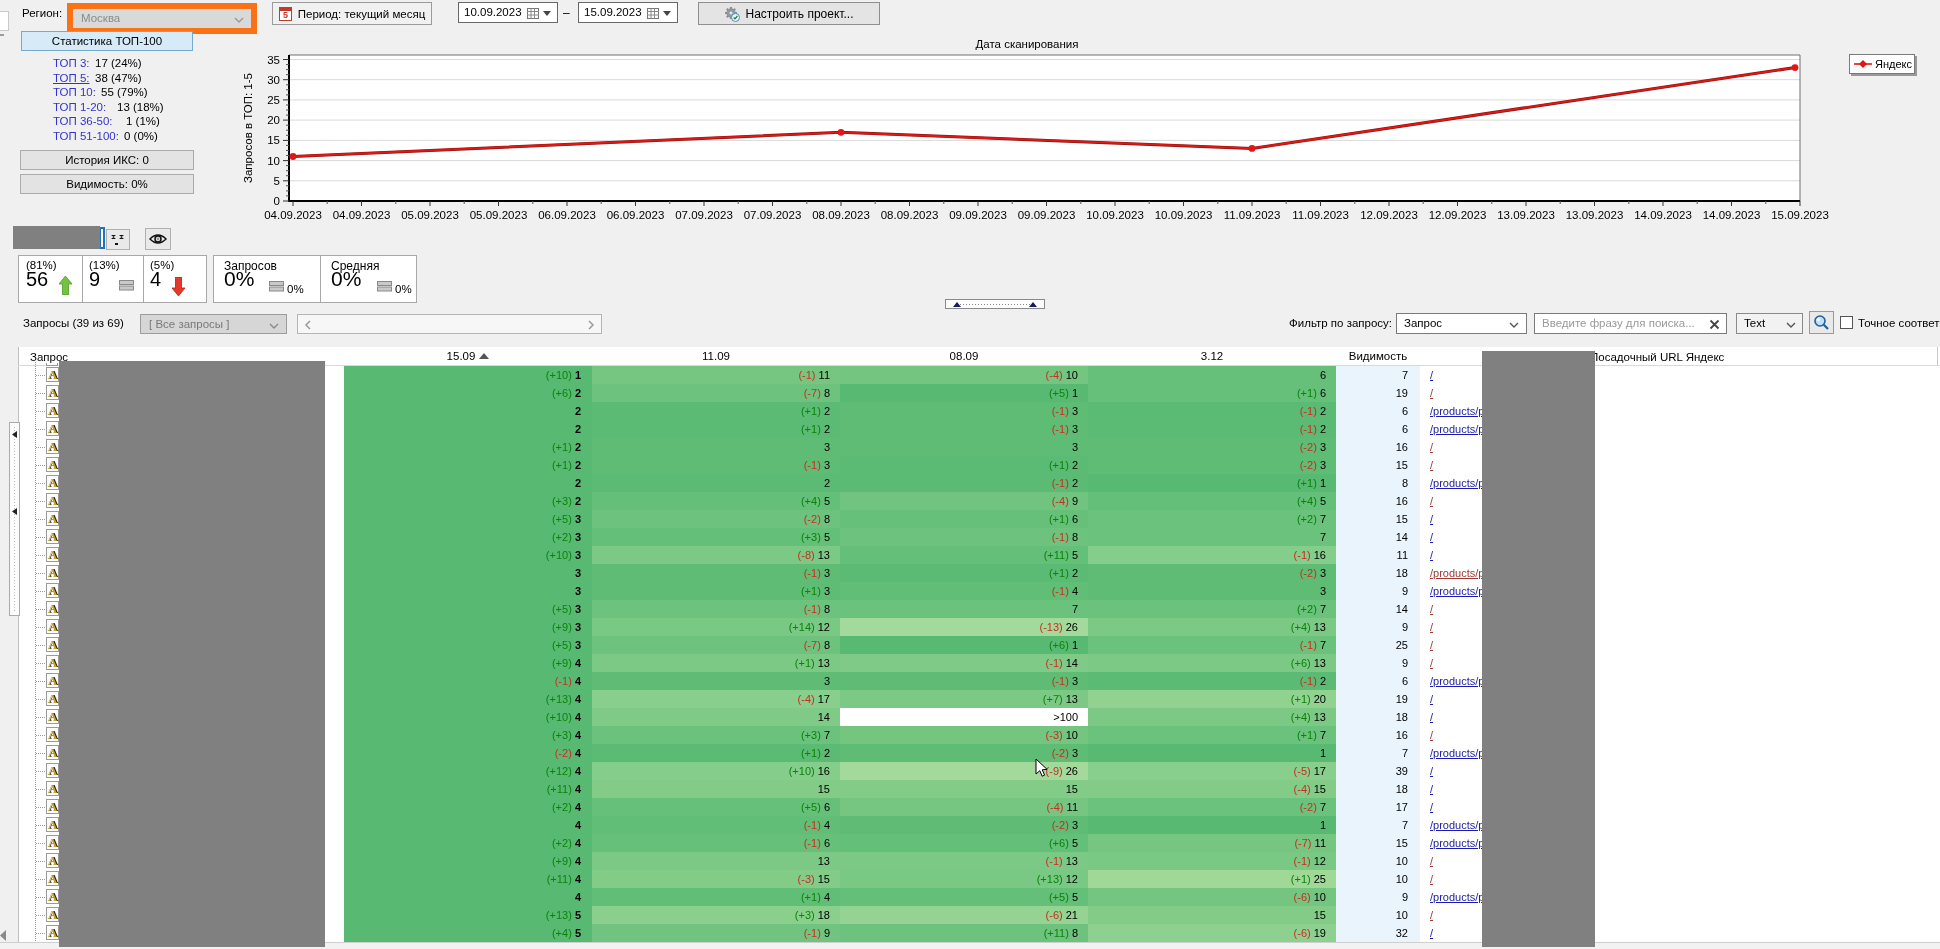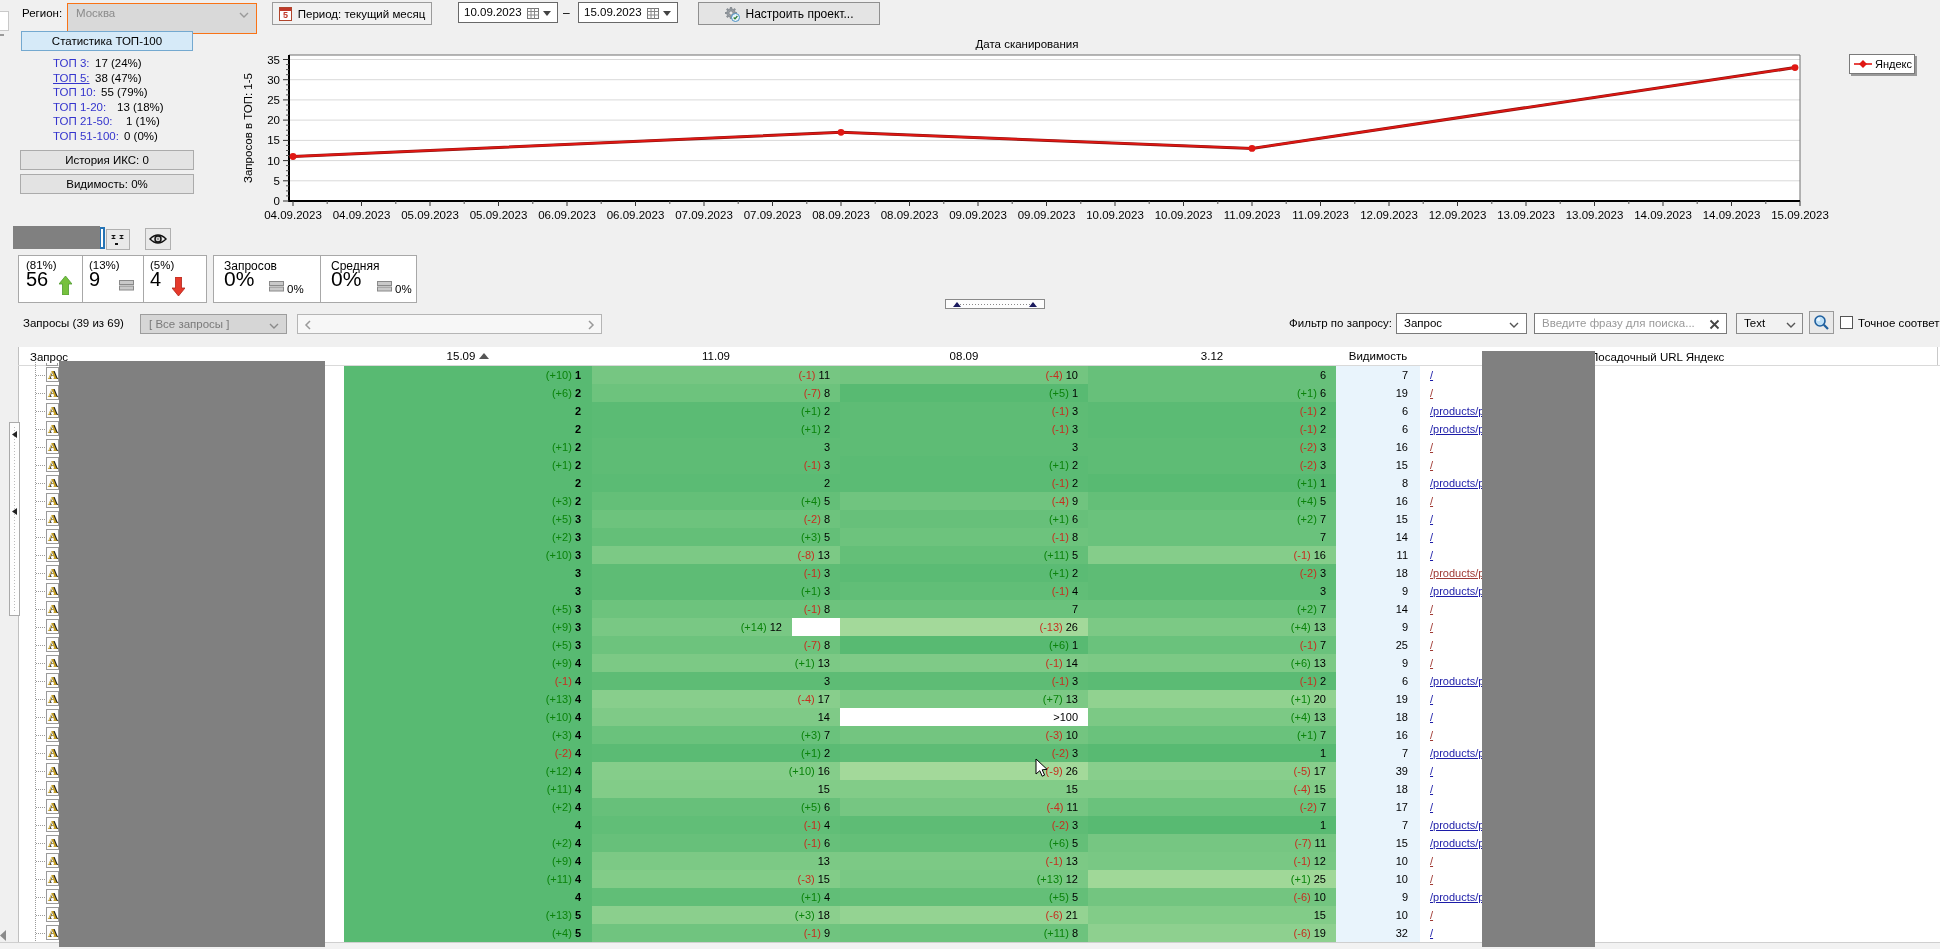--- a/index.html
+++ b/index.html
@@ -5,21 +5,21 @@
  font-family:"Liberation Sans",sans-serif;font-size:11px;color:#000;overflow:hidden;}
 .a{position:absolute;}
 .btn{position:absolute;background:#e9e9e9;border:1px solid #a3a3a3;box-sizing:border-box;
  display:flex;align-items:center;justify-content:center;}
 .cell{position:absolute;height:18px;box-sizing:border-box;display:flex;align-items:center;
  justify-content:flex-end;white-space:nowrap;}
 .lnk{text-decoration:underline;}
 </style></head><body>
 <div id="app">
     <div class="a" style="left:22px;top:7px;font-size:11.5px;">Регион:</div>
-    <div class="a" style="left:67px;top:3px;width:190px;height:31px;background:#d9d9d9;border:1px solid #f97316;box-sizing:border-box;">
+    <div class="a" style="left:67px;top:3px;width:190px;height:31px;background:#d9d9d9;border:6px solid #f97316;box-sizing:border-box;">
       <span style="position:absolute;left:8px;top:3px;color:#8b8b8b;font-size:11.5px;">Москва</span>
       <svg style="position:absolute;right:7px;top:8px" width="10" height="6">
         <path d="M1 1 L5 5 L9 1" stroke="#9a9a9a" stroke-width="1.4" fill="none"></path>
       </svg>
     </div>
     <div class="btn" style="left:272px;top:2px;width:160px;height:23px;background:#f1f1f1;border-color:#9b9b9b;">
       <svg width="13" height="14" style="margin-right:6px">
         <rect x="0.5" y="0.5" width="12" height="13" fill="#fff" stroke="#b0452c"></rect>
         <rect x="1" y="1" width="11" height="3" fill="#c0392b"></rect>
         <text x="6.5" y="11" font-size="9" font-weight="bold" fill="#c0392b" text-anchor="middle">5</text>
@@ -65,21 +65,21 @@
     <div class="a" style="left:0px;top:34px;width:4px;height:2px;background:#9a9a9a;"></div>
     <div class="a" style="left:21px;top:31px;width:172px;height:20px;background:#d6eaf8;border:1px solid #74a9d0;box-sizing:border-box;display:flex;align-items:center;justify-content:center;font-size:11.5px;">Статистика ТОП-100</div>
     <div class="a" style="left:53px;top:57px;color:#3434cd;font-size:11.5px;">ТОП 3:</div>
     <div class="a" style="left:95px;top:57px;font-size:11.5px;">17 (24%)</div>
     <div class="a" style="left:53px;top:72px;color:#3434cd;font-size:11.5px;text-decoration:underline;">ТОП 5:</div>
     <div class="a" style="left:95px;top:72px;font-size:11.5px;">38 (47%)</div>
     <div class="a" style="left:53px;top:86px;color:#3434cd;font-size:11.5px;">ТОП 10:</div>
     <div class="a" style="left:101px;top:86px;font-size:11.5px;">55 (79%)</div>
     <div class="a" style="left:53px;top:101px;color:#3434cd;font-size:11.5px;">ТОП 1-20:</div>
     <div class="a" style="left:117px;top:101px;font-size:11.5px;">13 (18%)</div>
-    <div class="a" style="left:53px;top:115px;color:#3434cd;font-size:11.5px;">ТОП 21-50:</div>
+    <div class="a" style="left:53px;top:115px;color:#3434cd;font-size:11.5px;">ТОП 36-50:</div>
     <div class="a" style="left:126px;top:115px;font-size:11.5px;">1 (1%)</div>
     <div class="a" style="left:53px;top:130px;color:#3434cd;font-size:11.5px;">ТОП 51-100:</div>
     <div class="a" style="left:124px;top:130px;font-size:11.5px;">0 (0%)</div>
     <div class="a" style="left:20px;top:150px;width:174px;height:20px;background:#e3e3e3;border:1px solid #ababab;box-sizing:border-box;display:flex;align-items:center;justify-content:center;font-size:11.5px;">История ИКС: 0</div>
     <div class="a" style="left:20px;top:174px;width:174px;height:20px;background:#e3e3e3;border:1px solid #ababab;box-sizing:border-box;display:flex;align-items:center;justify-content:center;font-size:11.5px;">Видимость: 0%</div>
     <svg class="a" style="left:230px;top:30px" width="1710" height="200">
       <text x="797" y="18" font-size="11.5" text-anchor="middle">Дата сканирования</text>
       <rect x="59" y="25" width="1511" height="146" fill="#ffffff"></rect>
       <line x1="59" y1="150.8" x2="1570" y2="150.8" stroke="#d9d9d9" stroke-width="1"></line>
       <line x1="59" y1="130.6" x2="1570" y2="130.6" stroke="#d9d9d9" stroke-width="1"></line>
@@ -565,21 +565,21 @@
     <div class="a" style="left:36px;top:627px;width:10px;height:1px;background:repeating-linear-gradient(90deg,#9a9a9a 0,#9a9a9a 1px,transparent 1px,transparent 2px);"></div>
     <svg class="a" style="left:46px;top:619px" width="13" height="15" viewBox="0 0 13 15">
       <rect x="0.5" y="0.5" width="12" height="14" fill="#fdfdfd" stroke="#9a9a9a"></rect>
       <text x="7.6" y="12" font-size="13" font-weight="bold" font-family="Liberation Serif" fill="#222" text-anchor="middle">A</text>
       <text x="6.4" y="12" font-size="13" font-weight="bold" font-family="Liberation Serif" fill="#c9a227" text-anchor="middle">A</text>
     </svg>
     <div class="cell" style="left:344px;top:618px;width:248px;background:#58ba72;padding-right:11px;">
       <span style="color:#0a830a">(+9)&nbsp;</span>
       <b>3</b>
     </div>
-    <div class="cell" style="left:592px;top:618px;width:200px;background:#79c884;padding-right:10px;"><span style="color:#0a830a">(+14)&nbsp;</span>12</div>
+    <div class="cell" style="left:592px;top:618px;width:248px;background:#79c884;padding-right:10px;"><span style="color:#0a830a">(+14)&nbsp;</span>12</div>
     <div class="cell" style="left:840px;top:618px;width:248px;background:#a3d99a;padding-right:10px;"><span style="color:#c62f1f">(-13)&nbsp;</span>26</div>
     <div class="cell" style="left:1088px;top:618px;width:248px;background:#7cc985;padding-right:10px;"><span style="color:#0a830a">(+4)&nbsp;</span>13</div>
     <div class="cell" style="left:1336px;top:618px;width:84px;background:#e9f4fc;padding-right:12px;">9</div>
     <div class="cell" style="left:1420px;top:618px;width:520px;background:#fff;justify-content:flex-start;padding-left:10px;">
       <span class="lnk" style="color:#a03a34">/</span>
     </div>
     <div class="a" style="left:36px;top:645px;width:10px;height:1px;background:repeating-linear-gradient(90deg,#9a9a9a 0,#9a9a9a 1px,transparent 1px,transparent 2px);"></div>
     <svg class="a" style="left:46px;top:637px" width="13" height="15" viewBox="0 0 13 15">
       <rect x="0.5" y="0.5" width="12" height="14" fill="#fdfdfd" stroke="#9a9a9a"></rect>
       <text x="7.6" y="12" font-size="13" font-weight="bold" font-family="Liberation Serif" fill="#222" text-anchor="middle">A</text>

